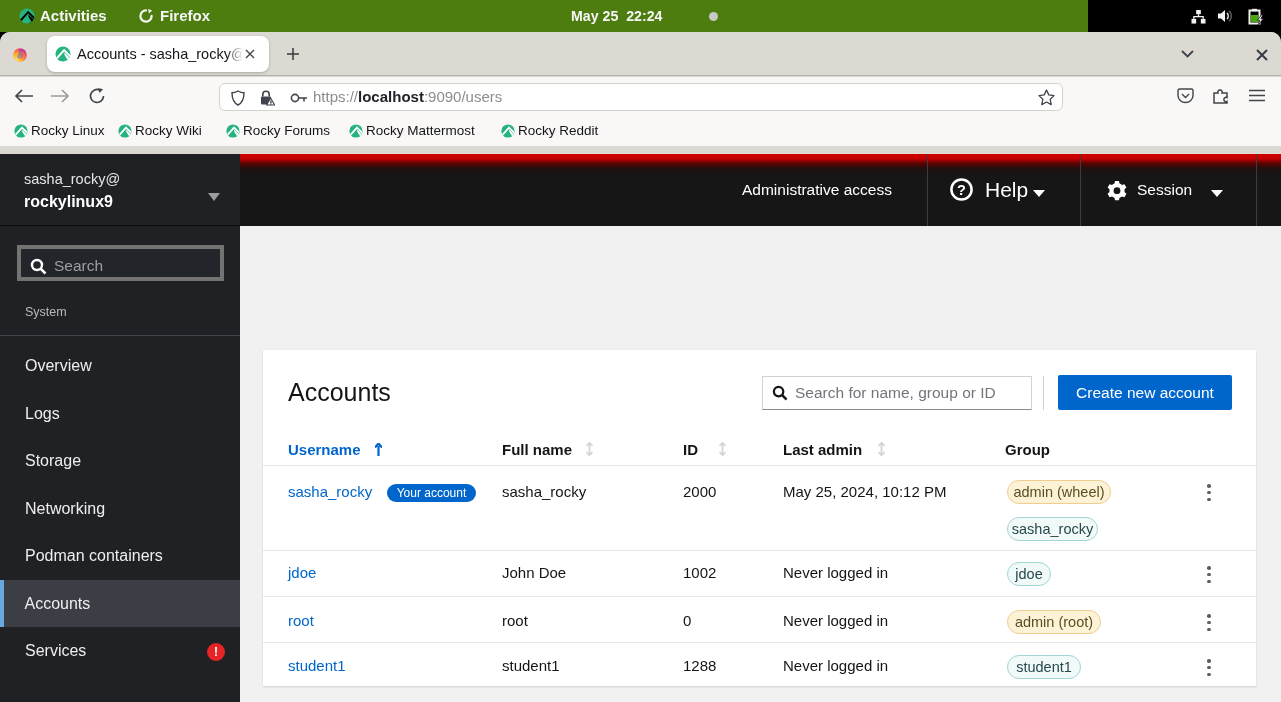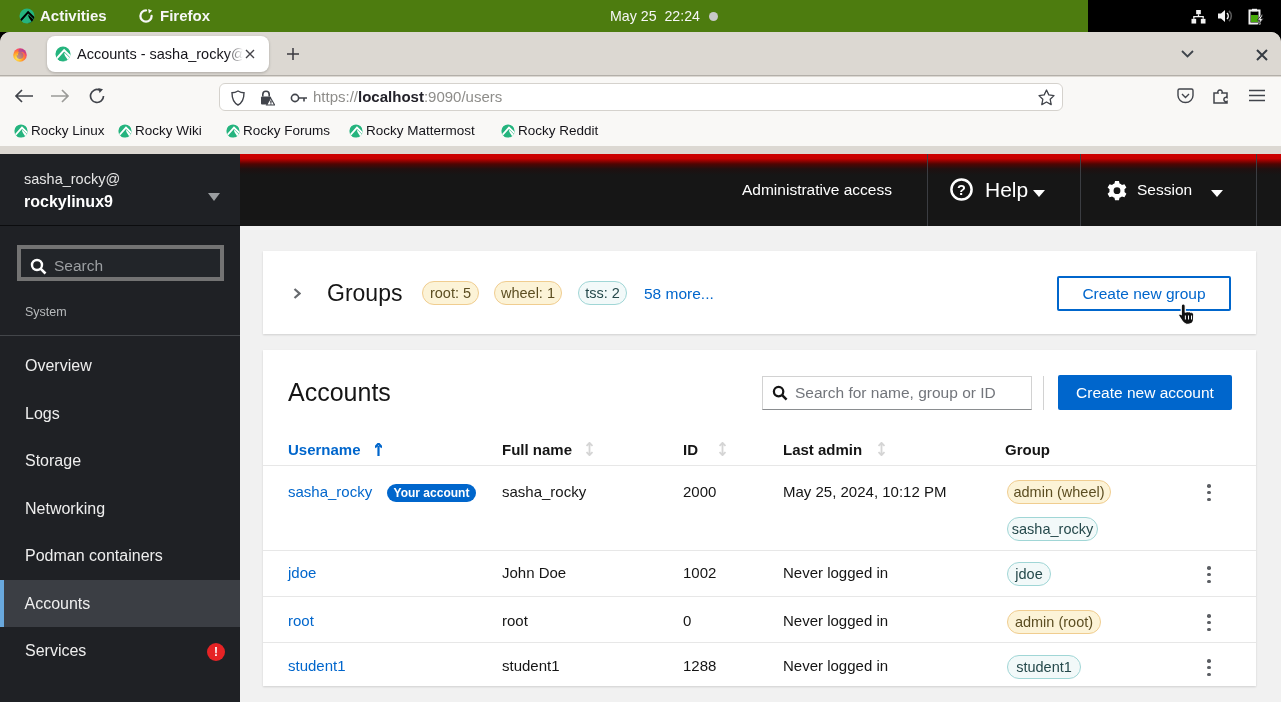--- a/index.html
+++ b/index.html
@@ -175,35 +175,20 @@
           </svg>
         <div class="abs" style="left:745px;top:0;height:72px;line-height:72px;font-size:21px;color:#fff">Help</div>
         <div class="abs" style="left:793px;top:36px;width:0;height:0;border-left:6px solid transparent;border-right:6px solid transparent;border-top:7px solid #fff"></div>
         <svg class="abs" style="left:866px;top:27px" width="22" height="22" viewBox="0 0 20 20">
             <path fill="#fff" d="M8.2 0 h3.6 l0.5 2.3 a7.8 7.8 0 0 1 2.2 1.3 l2.25 -0.75 l1.8 3.1 L16.8 7.5 a8 8 0 0 1 0 2.6 l1.75 1.55 l-1.8 3.1 L14.5 14 a7.8 7.8 0 0 1 -2.2 1.3 L11.8 17.6 h-3.6 l-0.5 -2.3 A7.8 7.8 0 0 1 5.5 14 l-2.25 0.75 l-1.8 -3.1 L3.2 10.1 a8 8 0 0 1 0 -2.6 L1.45 5.95 l1.8 -3.1 L5.5 3.6 a7.8 7.8 0 0 1 2.2 -1.3 Z M10 5.7 a3.1 3.1 0 1 0 0 6.2 a3.1 3.1 0 0 0 0 -6.2 Z"></path>
           </svg>
         <div class="abs" style="left:897px;top:0;height:72px;line-height:72px;font-size:15.5px;color:#fff">Session</div>
         <div class="abs" style="left:971px;top:36px;width:0;height:0;border-left:6px solid transparent;border-right:6px solid transparent;border-top:7px solid #fff"></div>
       </div>
       <div id="content">
-        <div class="card" style="top:25px;height:83px">
-          <svg class="abs" style="left:29.5px;top:37px" width="8" height="11" viewBox="0 0 8 11">
-              <path d="M1.5 1 L6.5 5.5 L1.5 10" stroke="#676a6e" stroke-width="2.2" fill="none"></path>
-            </svg>
-          <div class="abs" style="left:64px;top:29px;font-size:23px;color:#151515">Groups</div>
-          <div class="pill gold" style="left:159px;top:30px;width:57px">root: 5</div>
-          <div class="pill gold" style="left:231px;top:30px;width:68px">wheel: 1</div>
-          <div class="pill cyan" style="left:315px;top:30px;width:49px">tss: 2</div>
-          <div class="abs lnk" style="left:381px;top:34px;font-size:15.5px">58 more...</div>
-          <div class="abs" style="left:794px;top:24.5px;width:174px;height:35px;border:2px solid #0066cc;border-radius:2px;color:#0066cc;font-size:15.5px;text-align:center;line-height:31px">Create new group</div>
-          <svg class="abs" style="left:914px;top:52px" width="19" height="23" viewBox="0 0 17 20">
-              <path d="M5.6 0.5 C6.6 0.5 7.4 1.3 7.4 2.3 L7.4 7.8 L8 7.9 C8.1 7.1 9.3 6.9 9.9 7.6 C10.3 7 11.5 7.1 11.9 7.9 C12.3 7.4 13.4 7.5 13.7 8.4 C14.2 8.3 15 8.7 15 9.6 L14.9 13.6 C14.9 16.6 13.1 18.8 10.1 18.8 C7.1 18.8 5.9 17.8 4.6 15.8 L1.7 11.4 C1 10.4 1.8 9.2 3 9.6 L3.8 10 L3.8 2.3 C3.8 1.3 4.6 0.5 5.6 0.5 Z" fill="#111" stroke="#fff" stroke-width="1.1"></path>
-              <path d="M7.5 11 V14.5 M10.3 11 V14.5 M13 11 V14.5" stroke="#fff" stroke-width="0.9" fill="none"></path>
-            </svg>
-        </div>
         <div class="card" style="top:124px;height:336px">
           <div class="abs" style="left:25px;top:28px;font-size:25px;color:#151515">Accounts</div>
           <div class="abs" style="left:499px;top:26px;width:270px;height:34px;background:#fff;border:1px solid #d2d2d2;border-bottom-color:#8a8d90">
             <svg class="abs" style="left:9px;top:8px" width="16" height="16" viewBox="0 0 17 17">
                 <circle cx="7" cy="7" r="5" fill="none" stroke="#151515" stroke-width="2.4"></circle>
                 <path d="M10.8 10.8 L15.5 15.5" stroke="#151515" stroke-width="2.6"></path>
               </svg>
             <div class="abs" style="left:32px;top:0;height:32px;line-height:32px;font-size:15.5px;color:#72757b">Search for name, group or ID</div>
           </div>
           <div class="abs" style="left:780px;top:26px;width:1px;height:34px;background:#d2d2d2"></div>
@@ -220,21 +205,21 @@
           <svg class="abs" style="left:456px;top:92px" width="7" height="14" viewBox="0 0 7 14">
               <path d="M3.5 1 V13 M0.5 4 L3.5 0.8 L6.5 4 M0.5 10 L3.5 13.2 L6.5 10" stroke="#d5d5d5" stroke-width="1.8" fill="none"></path>
             </svg>
           <div class="th" style="left:520px;top:83px">Last admin</div>
           <svg class="abs" style="left:615px;top:92px" width="7" height="14" viewBox="0 0 7 14">
               <path d="M3.5 1 V13 M0.5 4 L3.5 0.8 L6.5 4 M0.5 10 L3.5 13.2 L6.5 10" stroke="#d5d5d5" stroke-width="1.8" fill="none"></path>
             </svg>
           <div class="th" style="left:742px;top:83px">Group</div>
           <div class="rowline" style="top:115px"></div>
           <div class="td lnk" style="left:25px;top:132.5px">sasha_rocky</div>
-          <div class="abs" style="left:124px;top:134px;width:89px;height:18px;background:#0066cc;border-radius:9px;color:#fff;font-size:12px;font-weight:700;text-align:center;line-height:18px">Your account</div>
+          <div class="abs" style="left:124px;top:134px;width:89px;height:18px;background:#0066cc;border-radius:9px;color:#fff;font-size:12px;font-weight:400;text-align:center;line-height:18px">Your account</div>
           <div class="td" style="left:239px;top:132.5px">sasha_rocky</div>
           <div class="td" style="left:420px;top:132.5px">2000</div>
           <div class="td" style="left:520px;top:132.5px">May 25, 2024, 10:12 PM</div>
           <div class="pill gold" style="left:744px;top:130px;width:104px">admin (wheel)</div>
           <div class="pill cyan" style="left:744px;top:167px;width:91px">sasha_rocky</div>
           <div class="kebab" style="left:944px;top:134px">
               <span></span>
               <span></span>
               <span></span>
             </div>
@@ -293,21 +278,21 @@
       </svg>
     <svg class="abs" style="left:19px;top:8px;color:#000" width="16" height="16" viewBox="0 0 24 24">
         <use href="#rky"></use>
       </svg>
     <div class="txt" style="left:40px">Activities</div>
     <svg class="abs" style="left:139px;top:9px" width="14" height="14" viewBox="0 0 16 16">
         <path d="M8 1.6 A6.4 6.4 0 1 0 14.4 8" stroke="#f6f6f6" stroke-width="2.6" fill="none" stroke-linecap="round"></path>
         <path d="M10.5 0 L15 1.8 L11.3 5.2 Z" fill="#f6f6f6"></path>
       </svg>
     <div class="txt" style="left:160px">Firefox</div>
-    <div class="txt" style="left:610px;font-weight:400;font-size:14.2px">May 25&nbsp;&nbsp;22:24</div>
+    <div class="txt" style="left:571px;font-weight:700;font-size:14.2px">May 25&nbsp;&nbsp;22:24</div>
     <div class="abs" style="left:709px;top:12px;width:9px;height:9px;border-radius:50%;background:#c8c8c8"></div>
     <svg class="abs" style="left:1191px;top:10px" width="15" height="14" viewBox="0 0 16 15">
         <rect x="5.5" y="0" width="5" height="4.5" fill="#f2f2f2"></rect>
         <rect x="0.5" y="9.5" width="5" height="5" fill="#f2f2f2"></rect>
         <rect x="10.5" y="9.5" width="5" height="5" fill="#f2f2f2"></rect>
         <path d="M8 4.5 V7 M3 9.5 V7 H13 V9.5" stroke="#f2f2f2" stroke-width="1.4" fill="none"></path>
       </svg>
     <svg class="abs" style="left:1218px;top:9px" width="16" height="14" viewBox="0 0 16 14">
         <path d="M0 4.5 H3 L7 1 V13 L3 9.5 H0 Z" fill="#f2f2f2"></path>
         <path d="M9 4 A4 4.2 0 0 1 9 10" stroke="#f2f2f2" stroke-width="1.5" fill="none"></path>

